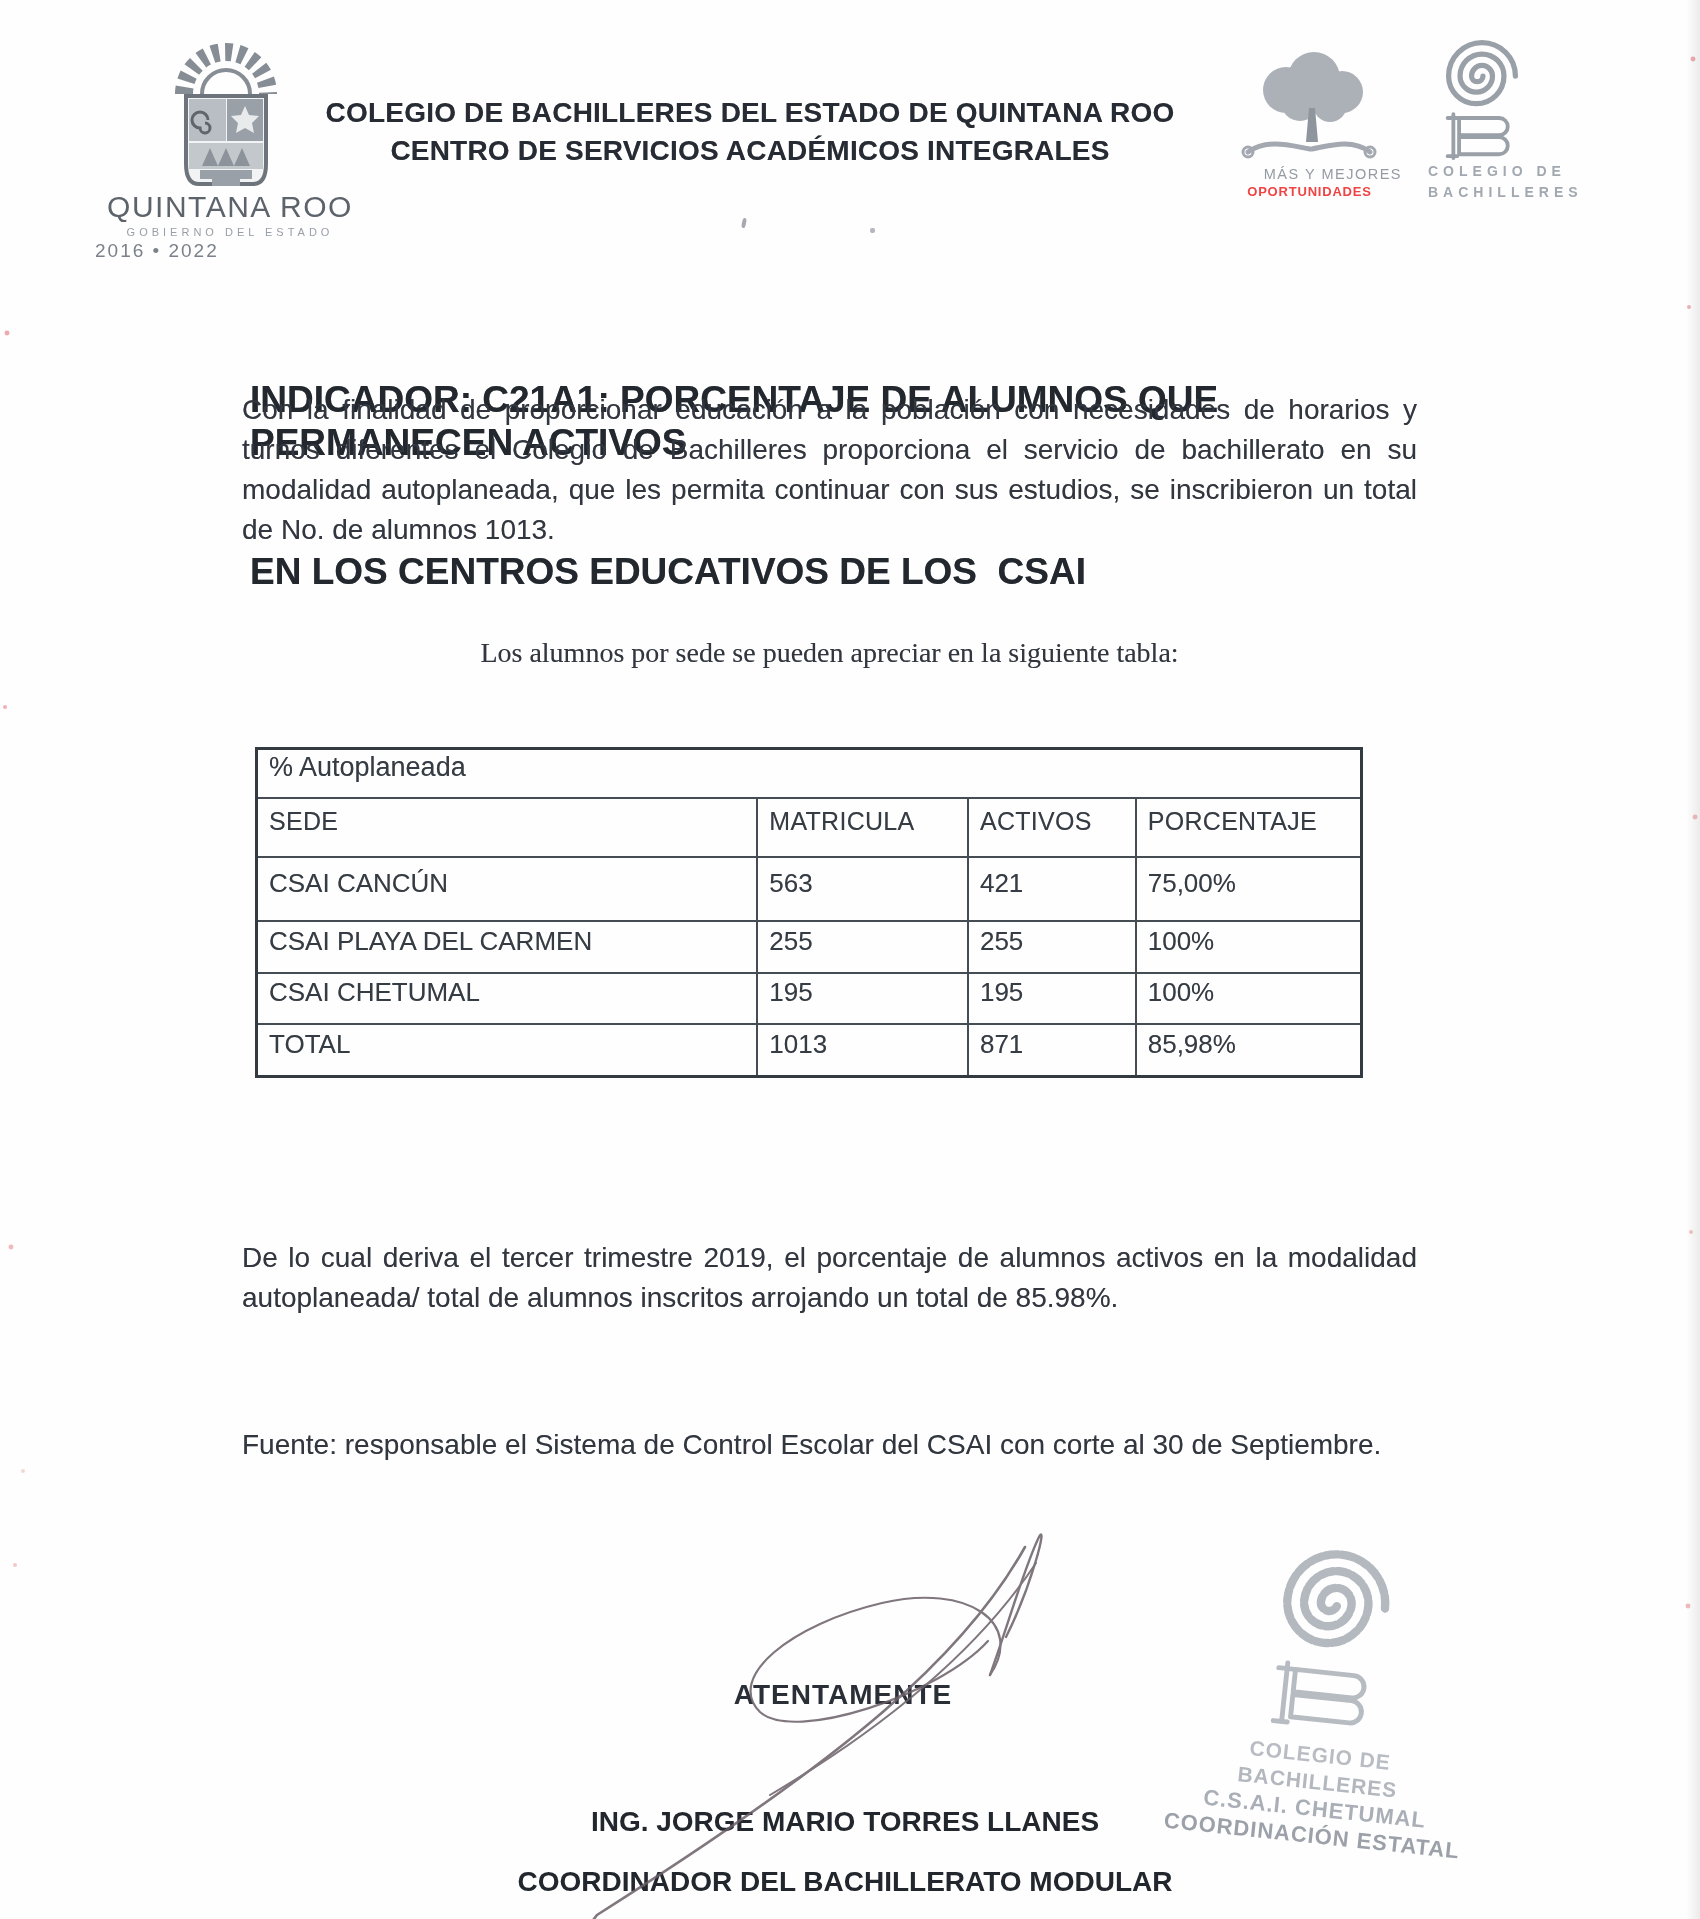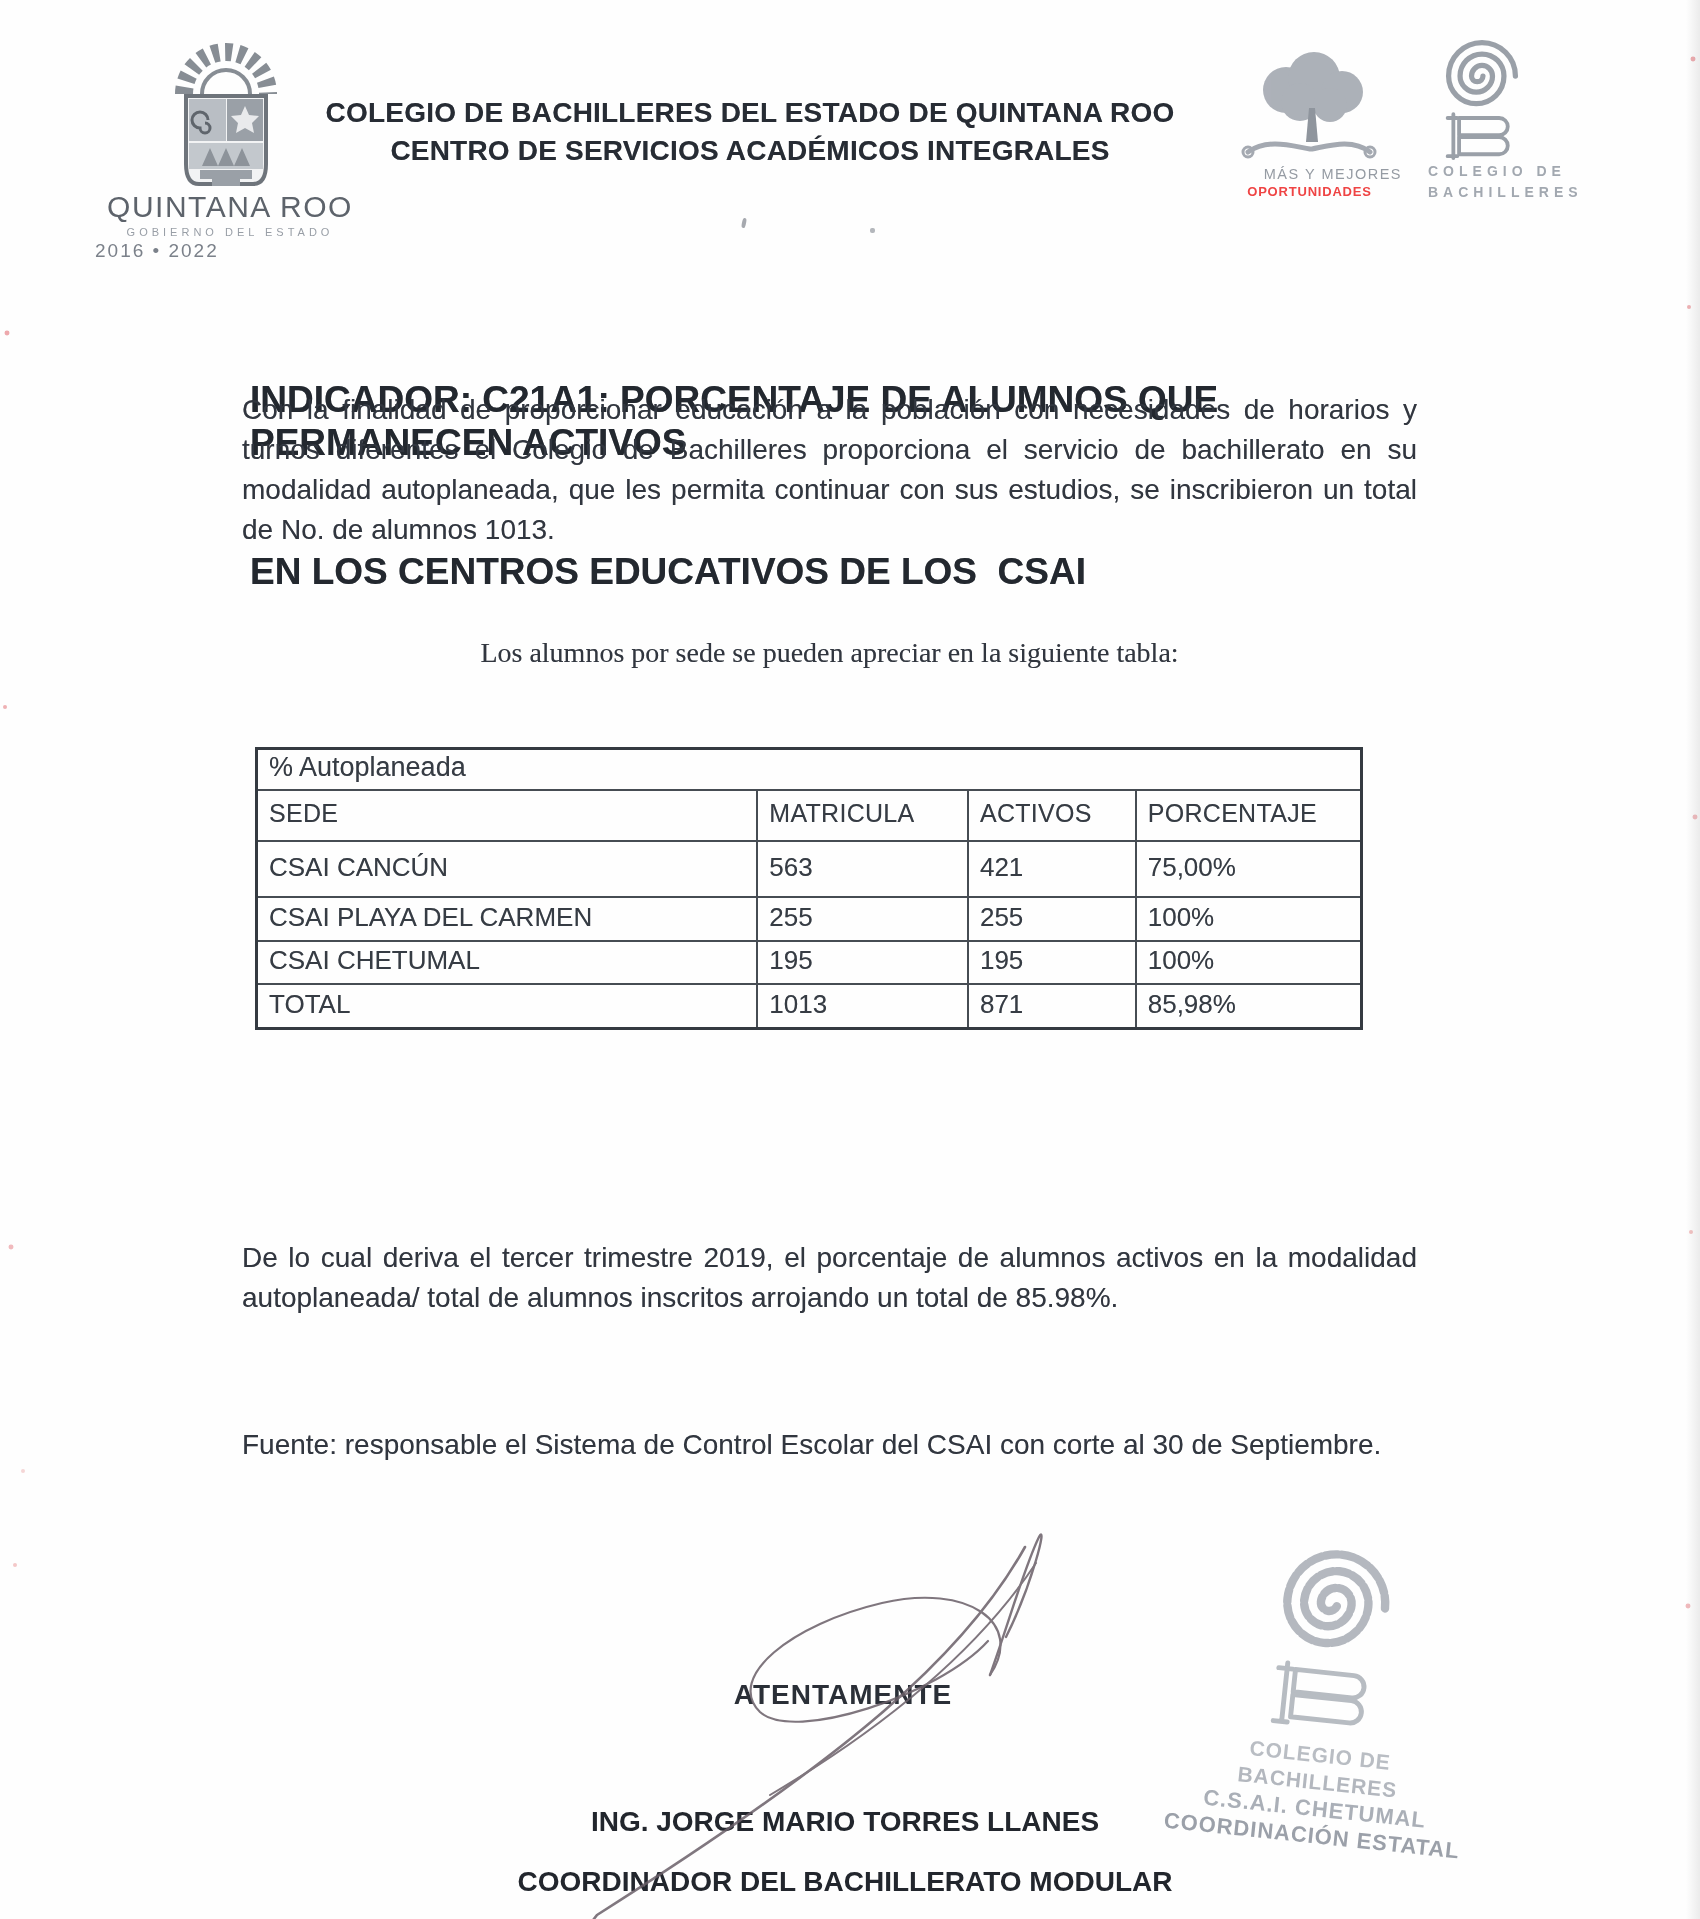--- a/index.html
+++ b/index.html
@@ -29,21 +29,21 @@
              text-shadow:0 0 .6px rgba(35,40,47,.5);}
   .para{left:242px;width:1175px;font-size:28px;line-height:40px;text-align:justify;
         color:#31363f;text-shadow:0 0 .5px rgba(49,54,63,.4);}
   .p1{top:390px;}
   .pintro{top:633px;text-align:center;font-family:Liberation Serif, serif;}
   .p2{top:1238px;}
   .p3{top:1425px;}
   
   .doc-table{left:255px;top:747px;width:1108px;border-collapse:collapse;
              font-size:26px;color:#363c44;}
-  .doc-table td{border:2px solid #464c53;padding:0 8px 4px 11px;vertical-align:middle;
+  .doc-table td{border:2px solid #464c53;padding:0 8px 12px 11px;vertical-align:middle;
                 text-shadow:0 0 .5px rgba(54,60,68,.4);}
   .doc-table{border:3px solid #343a41;}
   .doc-table .cap td{font-size:27px;height:35px;}
   .doc-table .hed td{font-size:25px;height:45px;letter-spacing:.3px;}
   .doc-table .r0 td{height:50px;}
   .doc-table .r1 td{height:38px;}
   .doc-table .r2 td{height:37px;}
   .doc-table .r3 td{height:38px;}
   
   .salutation{left:643px;top:1679px;width:400px;text-align:center;font-size:28px;

